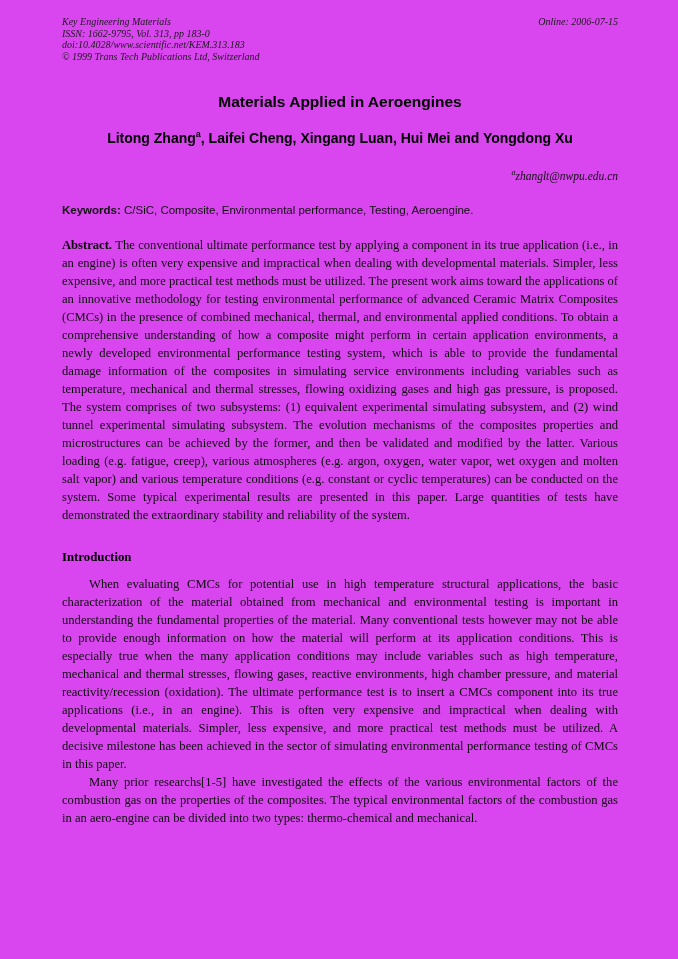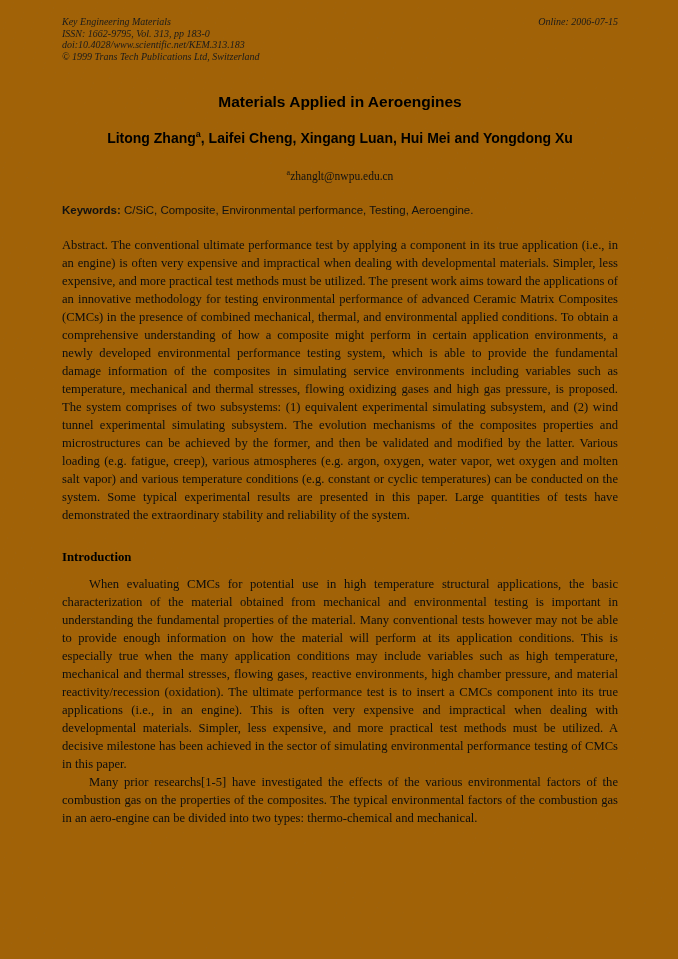--- a/index.html
+++ b/index.html
@@ -7,21 +7,21 @@
   body {
     width: 678px; height: 959px;
     overflow: hidden;
     font-family: "Liberation Serif", serif;
     color: #111111;
     position: relative;
   }
   .page {
     position: relative;
     width: 678px; height: 959px;
-    background: #a16207;
+    background: #d946ef;
     padding: 16px 60px 0 62px;
   }
   
   .watermark {
     position: absolute; inset: 0;
     pointer-events: none;
     background-image:
       repeating-linear-gradient(112deg, rgba(120,120,120,0.05) 0 1px, transparent 1px 13px),
       repeating-linear-gradient(62deg, rgba(120,120,120,0.04) 0 1px, transparent 1px 17px);
     -webkit-mask-image: repeating-linear-gradient(0deg, #000 0 2px, transparent 2px 5px);
@@ -56,42 +56,43 @@
   .affiliation {
     margin-top: 15px;
     text-align: center;
     font-family: "Liberation Sans", sans-serif;
     font-size: 11.5px;
     line-height: 20px;
     color: #111;
   }
   .email {
     margin-top: 22px;
-    text-align: center;
+    text-align: right;
     font-family: "Liberation Serif", serif;
     font-size: 11.5px;
     color: #111;
+    font-style: italic;
   }
   .email sup { font-size: 8px; }
   .keywords {
     margin-top: 23px;
     font-family: "Liberation Sans", sans-serif;
     font-size: 11.5px;
     color: #111;
   }
   .keywords .kw-label { font-weight: bold; }
   .abstract, .body-para {
     font-family: "Liberation Serif", serif;
     font-size: 12.6px;
     line-height: 18px;
     text-align: justify;
     color: #0d0d0d;
   }
   .abstract { margin-top: 20px; }
-  .abstract .abs-label { font-weight: normal; }
+  .abstract .abs-label { font-weight: bold; }
   .section-heading {
     margin-top: 26px;
     font-family: "Liberation Serif", serif;
     font-weight: bold;
     font-size: 12.8px;
     color: #000;
   }
   .body-para { margin-top: 8px; }
   .body-para.indent { text-indent: 27px; margin-top: 0; }
   .body-para.first { margin-top: 10px; }

